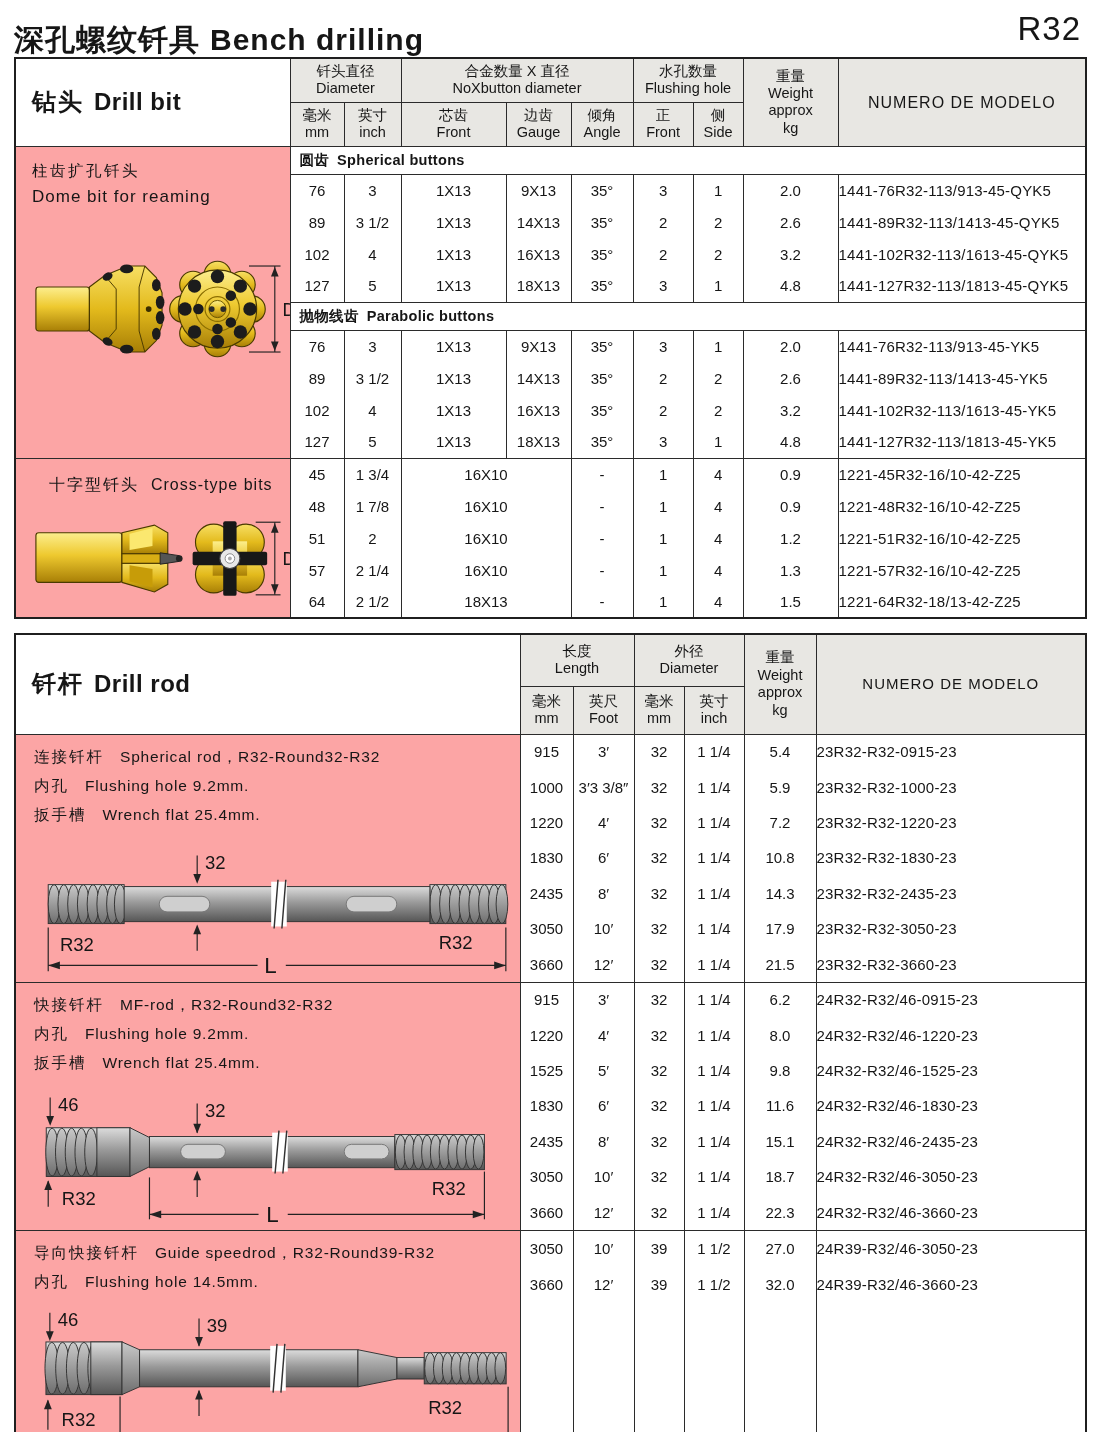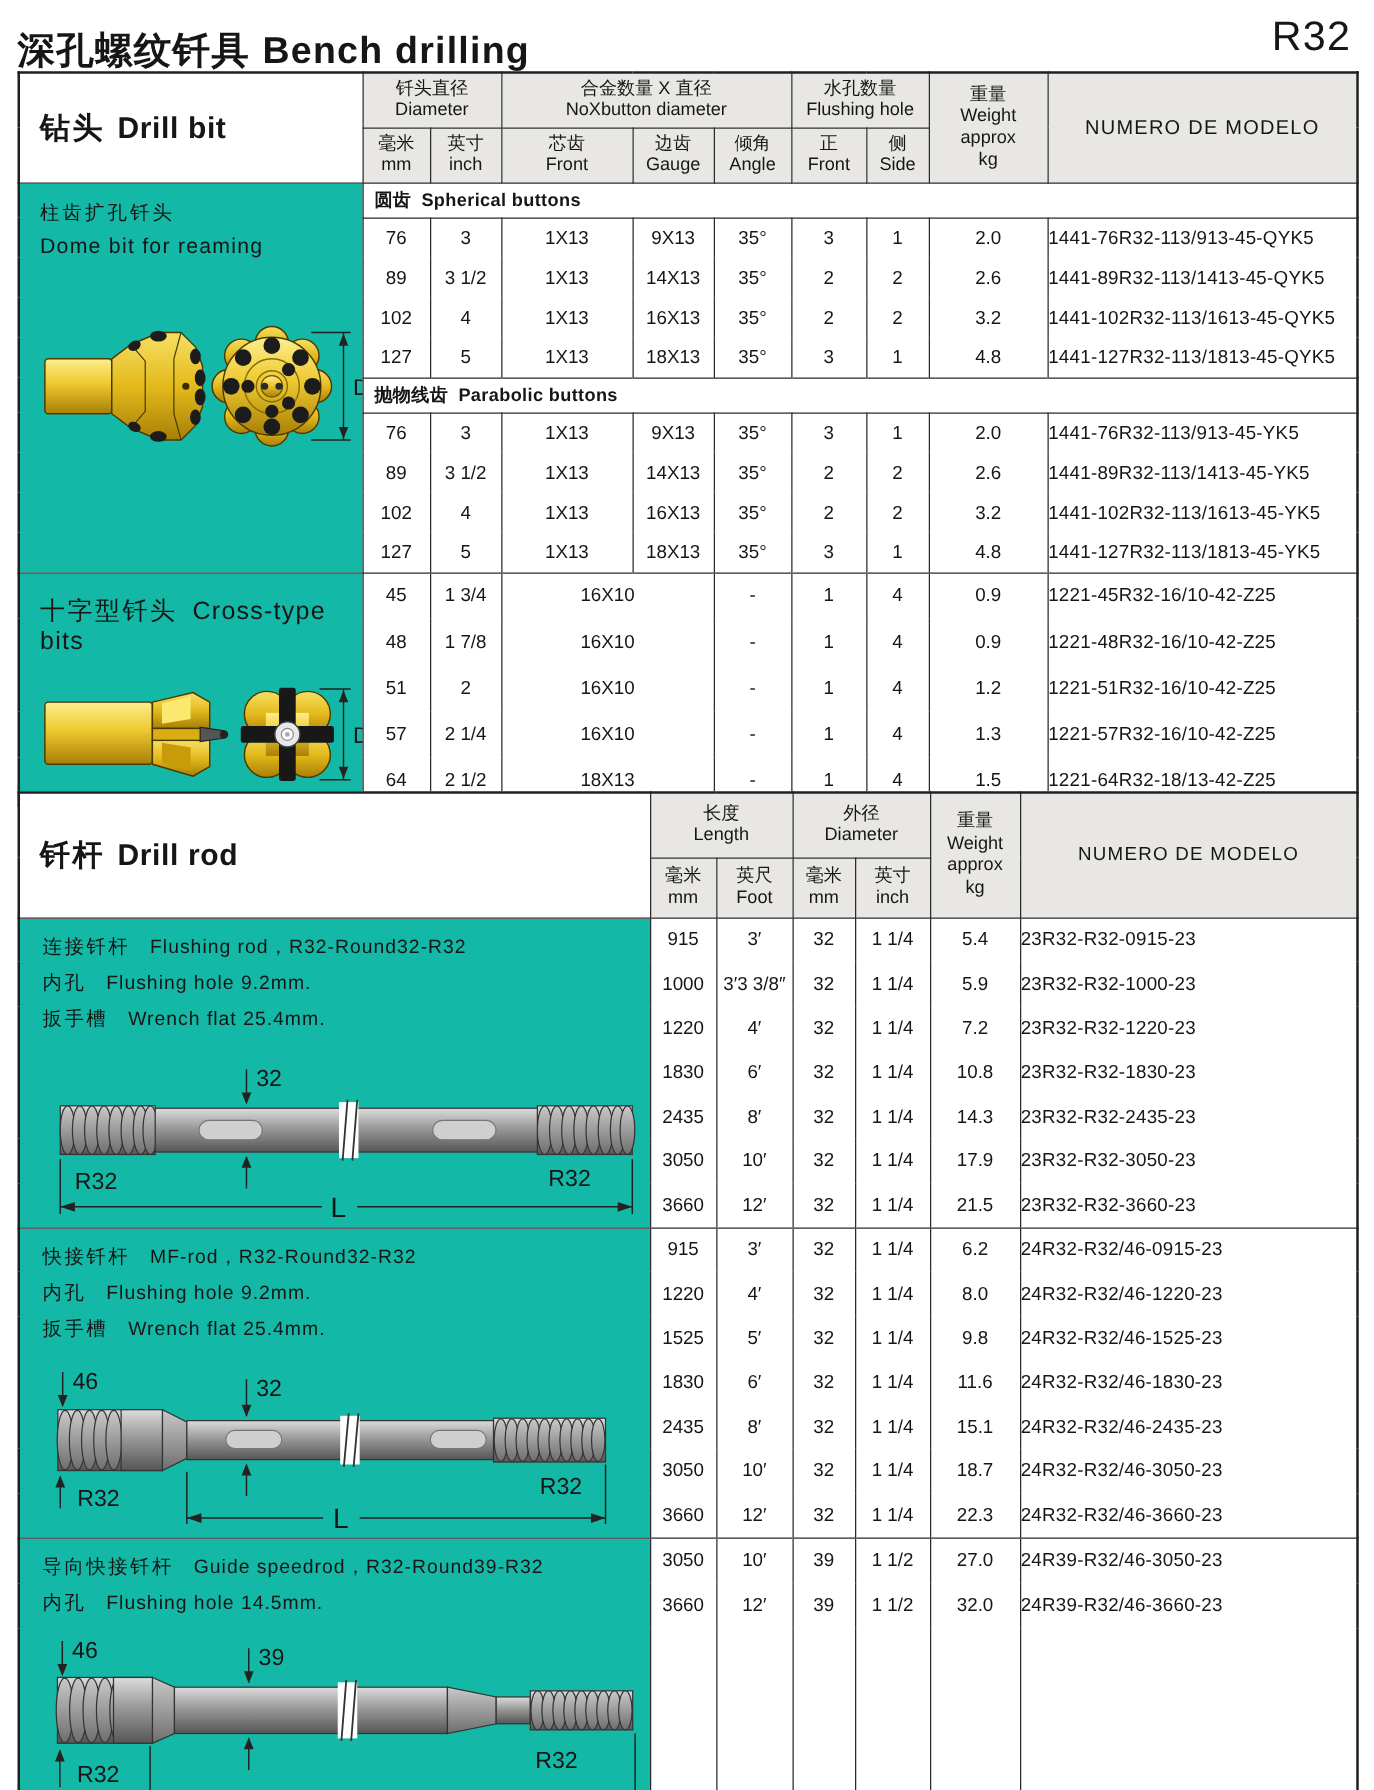--- a/index.html
+++ b/index.html
@@ -29,25 +29,25 @@
   td.band .en { margin-left:8px; }
 
   tr.r td { border-top:none; border-bottom:none; font-size:15px; }
   tr.sec-top td { border-top:1px solid #2b2b2b; }
   #tbl-bit tr.r { height:32px; }
   #tbl-rod tr.r { height:33.5px; }
   #tbl-rod tr.r34 { height:34px; }
   #tbl-rod tr.rf { height:143px; }
   #tbl-bit tr.r td:last-child, #tbl-rod tr.r td:last-child { text-align:left; letter-spacing:0.2px; }
 
-  td.img-cell, td.rod-cell { text-align:left; vertical-align:top; background:#14b8a6; overflow:hidden; }
+  td.img-cell, td.rod-cell { text-align:left; vertical-align:top; background:#fca5a5; overflow:hidden; }
   td.img-cell { padding:12px 0 0 16px; }
   .bit-label { font-size:15.5px; line-height:1.6; letter-spacing:2.5px; }
   .bit-label .en { letter-spacing:1px; font-size:17px; }
-  .cross-label { font-size:20px; letter-spacing:2px; margin-bottom:2px; }
+  .cross-label { font-size:16px; letter-spacing:2px; margin-bottom:2px;text-align:center; }
   .cross-label .en { letter-spacing:1px; margin-left:12px; }
   td.rod-cell { padding:12px 0 0 18px; }
   .rod-desc div { font-size:15.5px; letter-spacing:0.8px; margin-bottom:8px; white-space:nowrap; }
   .rod-desc .zh { margin-right:16px; letter-spacing:2px; }
   svg { display:block; }
   svg text { font-family:"Liberation Sans","DejaVu Sans",sans-serif; fill:#161616; }
   .dome-svg { margin:34px 0 0 2px; }
   .cross-svg { margin:8px 0 0 2px; }
   .rod-svg { margin-top:2px; }
 </style>
@@ -433,21 +433,21 @@
         </th>
     <th>
           <div>英寸</div>
           <div>inch</div>
         </th>
   </tr>
 
   <tr class="r sec-top">
     <td class="rod-cell" rowspan="7">
       <div class="rod-desc">
-        <div><span class="zh">连接钎杆</span><span class="en">Flushing rod，R32-Round32-R32</span></div>
+        <div><span class="zh">连接钎杆</span><span class="en">Spherical rod，R32-Round32-R32</span></div>
         <div><span class="zh">内孔</span><span class="en">Flushing hole 9.2mm.</span></div>
         <div><span class="zh">扳手槽</span><span class="en">Wrench flat 25.4mm.</span></div>
       </div>
       <svg class="rod-svg" width="488" height="148" viewBox="0 0 500 152">
         <defs>
           <linearGradient id="gr" x1="0" y1="0" x2="0" y2="1">
                 <stop offset="0" stop-color="#dcdcdc"></stop>
                 <stop offset="0.45" stop-color="#9a9a9a"></stop>
                 <stop offset="1" stop-color="#565656"></stop>
               </linearGradient>

